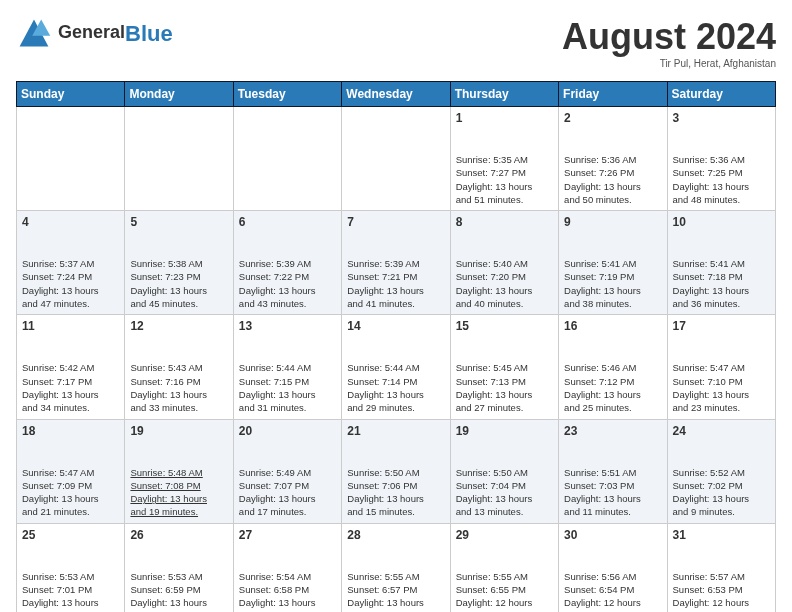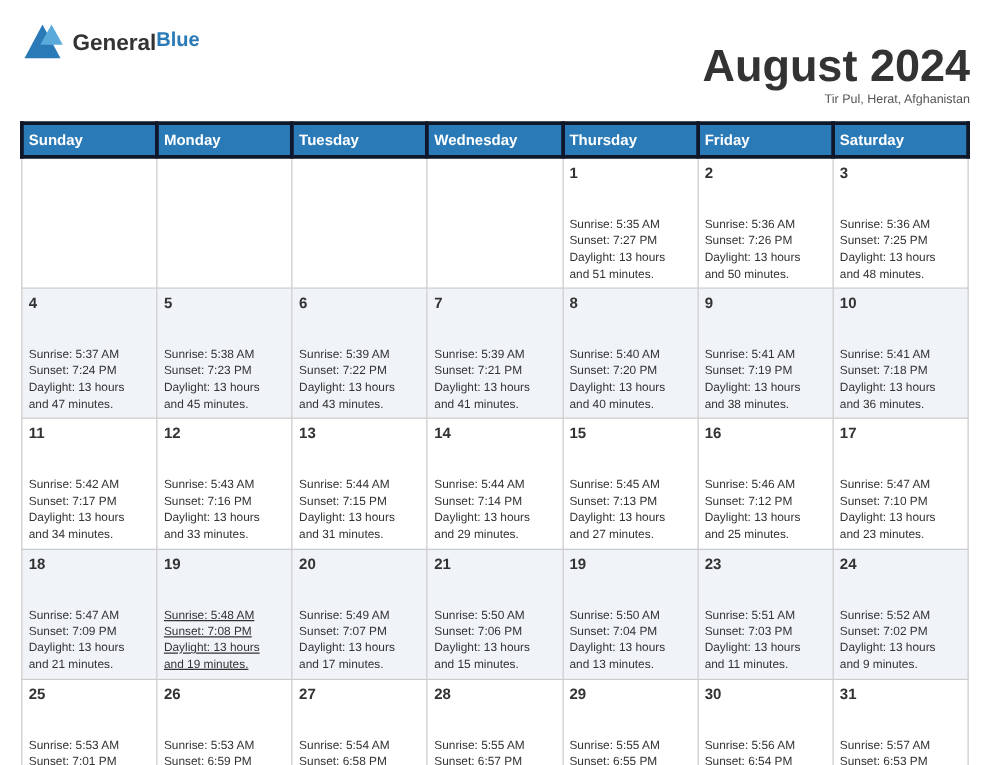--- a/index.html
+++ b/index.html
@@ -25,31 +25,30 @@
       display: flex;
       line-height: 1;
       justify-content: space-between;
     }
     .logo-general {
       font-size: 18px;
       font-weight: bold;
       color: #333;
     }
     .logo-blue {
-      font-size: 16px;
+      font-size: 22px;
       font-weight: bold;
       color: #2a7ab8;
     }
     .logo-icon {
       width: 36px;
       height: 36px;
     }
     .title-block {
       text-align: right;
-      margin-top: 16px;
     }
     .month-year {
       font-size: 36px;
       font-weight: bold;
       color: #333;
     }
     .location {
       font-size: 10px;
       color: #555;
     }
@@ -60,21 +59,21 @@
     }
     thead tr {
       background: #2a7ab8;
     }
     thead th {
       color: #fff;
       font-size: 12px;
       font-weight: bold;
       padding: 5px 4px;
       text-align: left;
-      border: 3px solid #0f172a;
+      border: 1px solid #0f172a;
     }
     tbody td {
       border: 1px solid #ccc;
       vertical-align: top;
       padding: 4px 5px;
       font-size: 10px;
       color: #333;
       height: 85px;
     }
     tbody tr:nth-child(odd) td {

